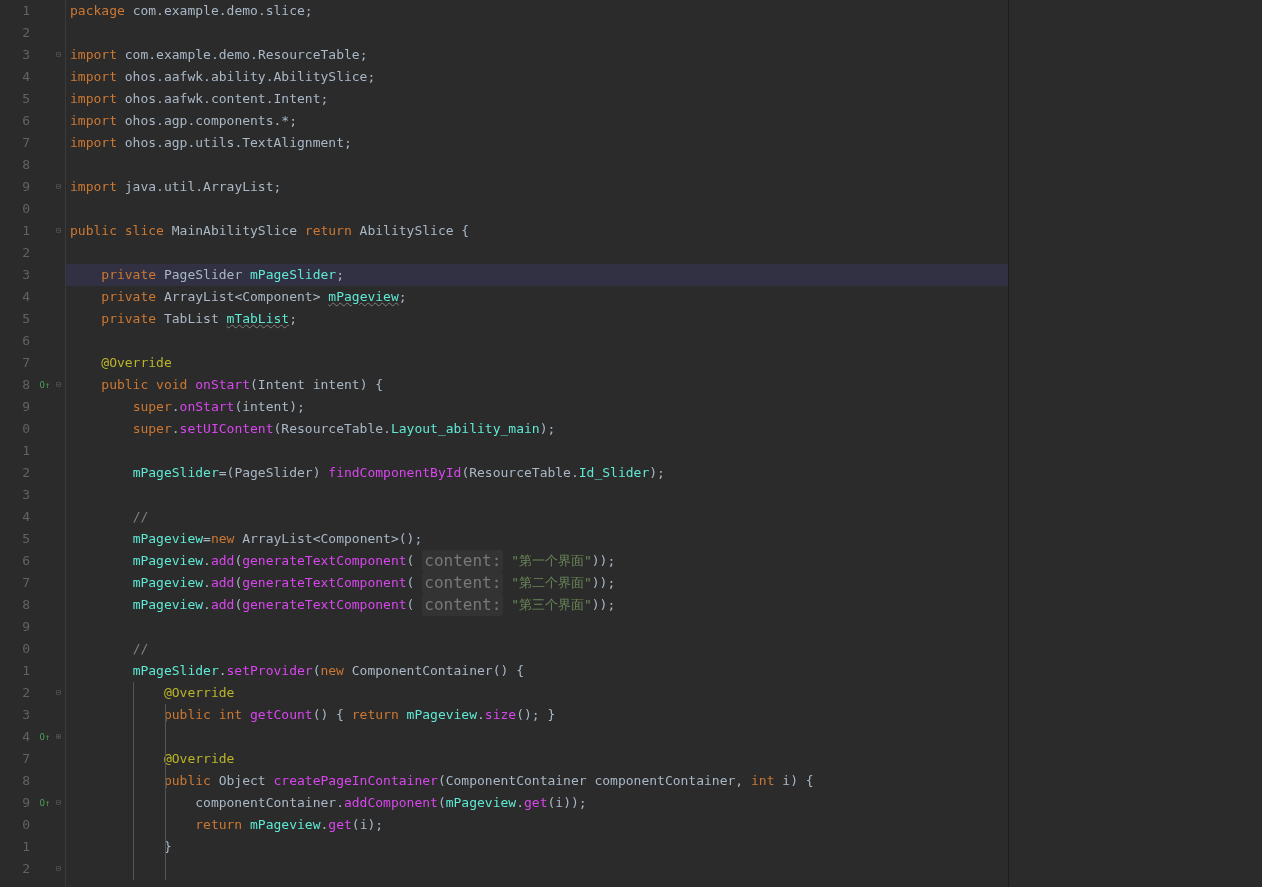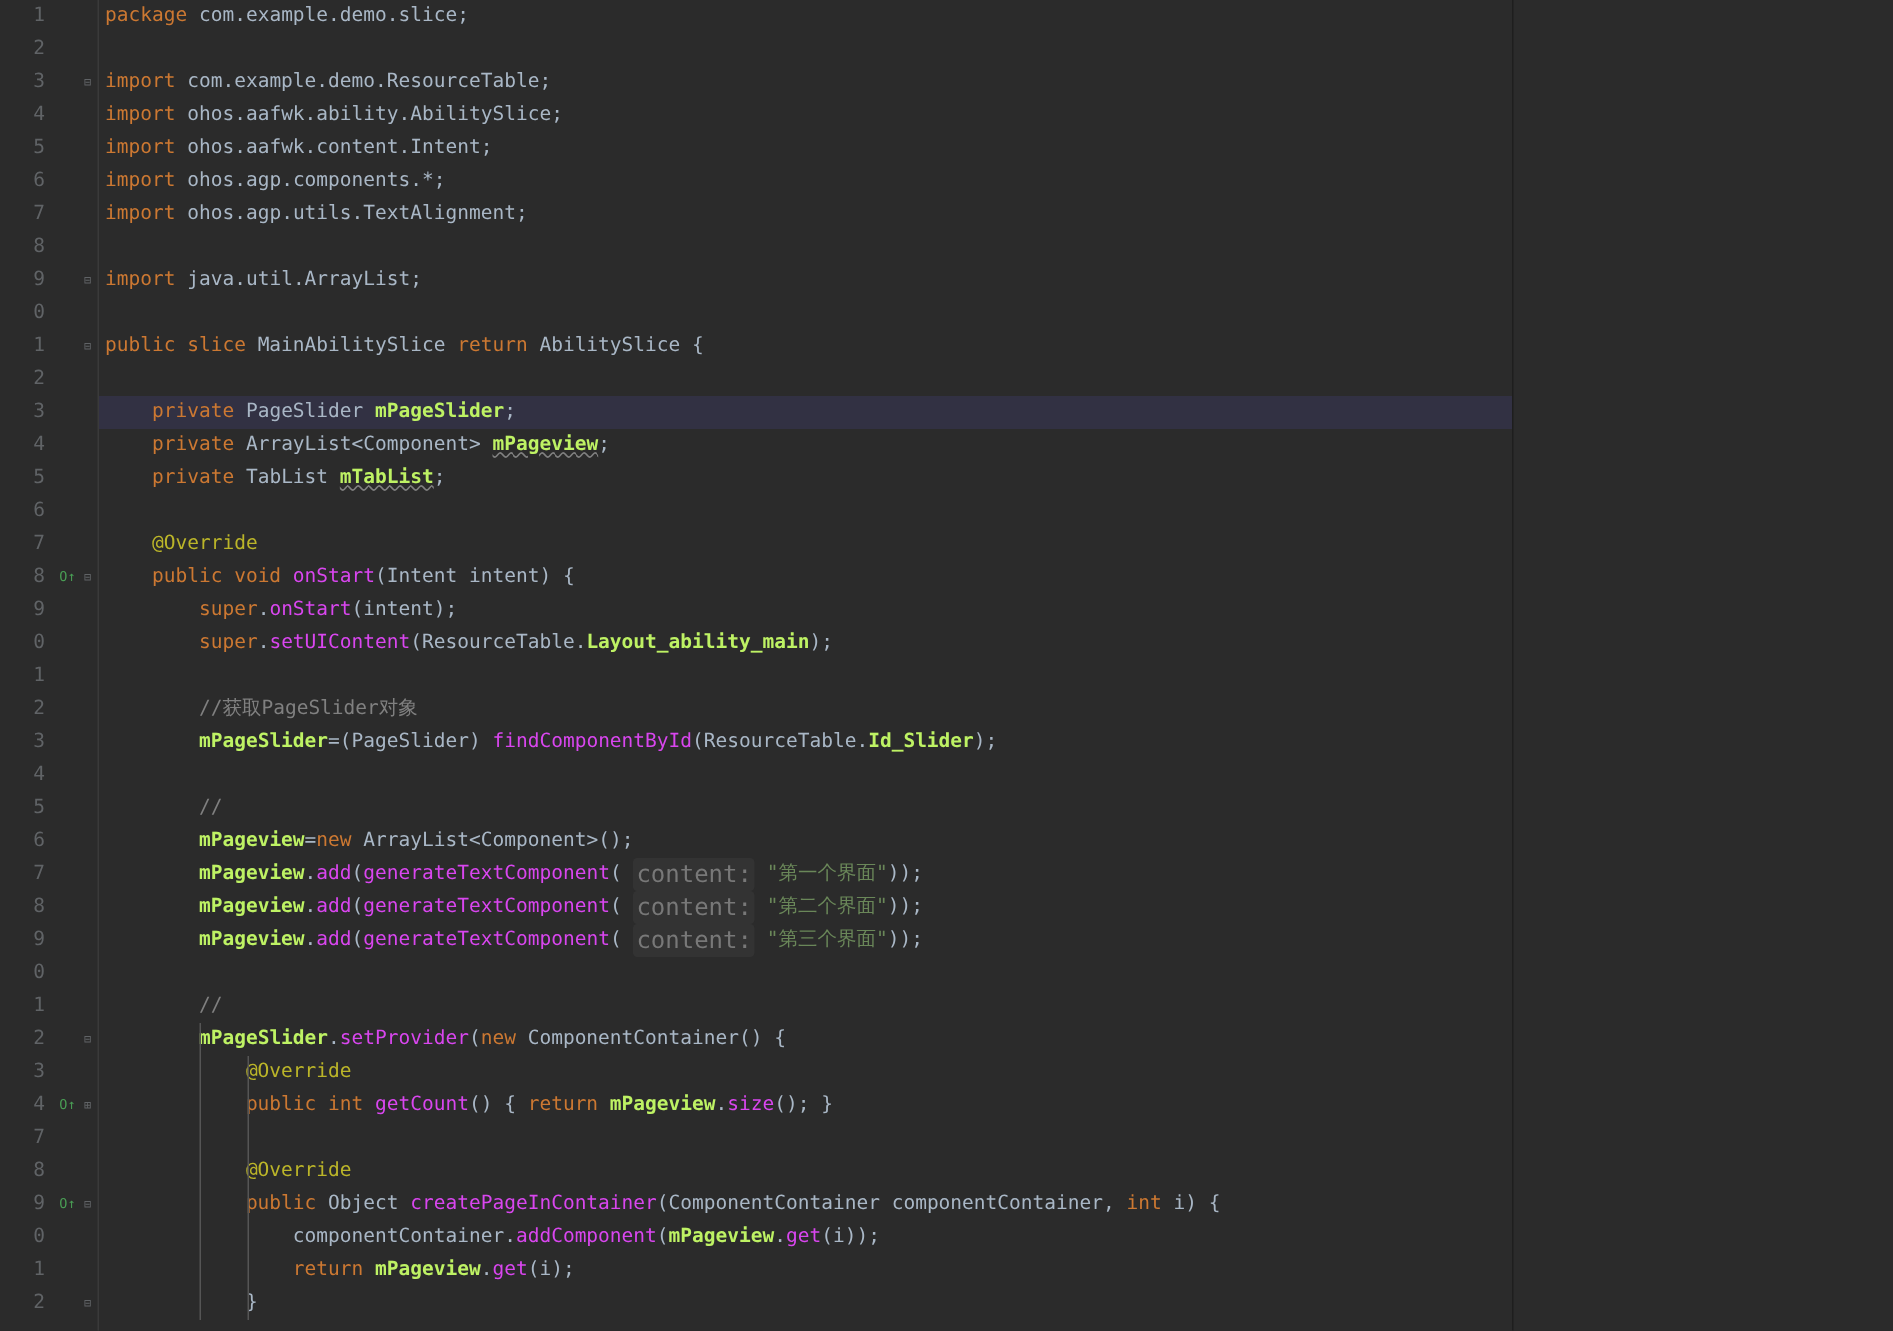--- a/index.html
+++ b/index.html
@@ -70,21 +70,21 @@
 .line.hl { background: #323143; }
 .minimap {
   width: 254px;
   background: #2b2b2b;
   border-left: 1px solid #1e1e1e;
   flex-shrink: 0;
 }
 
 .kw { color: #cc7832; }
 .cls { color: #a9b7c6; }
-.fld { color: #bef264; font-weight: bold; }
+.fld { color: #5eead4; }
 .mth { color: #d946ef; }
 .str { color: #6a8759; }
 .cmt { color: #808080; }
 .ann { color: #bbb529; }
 .parn { color: #a9b7c6; }
 .param { color: #a9b7c6; }
 .hint { color: #787878; font-size: 16px; background: rgba(128,128,128,0.1); padding: 0 2px; border-radius: 3px; }
 .warn { text-decoration: underline wavy #808080; text-decoration-thickness: 1px; }
 .vborder {
   position: absolute;
@@ -252,21 +252,20 @@
       <div class="line"></div>
       <div class="line hl"><span class="parn">    </span><span class="kw">private </span><span class="cls">PageSlider </span><span class="fld">mPageSlider</span><span class="parn">;</span></div>
       <div class="line"><span class="parn">    </span><span class="kw">private </span><span class="cls">ArrayList</span><span class="parn">&lt;</span><span class="cls">Component</span><span class="parn">&gt; </span><span class="fld warn">mPageview</span><span class="parn">;</span></div>
       <div class="line"><span class="parn">    </span><span class="kw">private </span><span class="cls">TabList </span><span class="fld warn">mTabList</span><span class="parn">;</span></div>
       <div class="line"></div>
       <div class="line"><span class="parn">    </span><span class="ann">@Override</span></div>
       <div class="line"><span class="parn">    </span><span class="kw">public void </span><span class="mth">onStart</span><span class="parn">(</span><span class="cls">Intent </span><span class="param">intent</span><span class="parn">) {</span></div>
       <div class="line"><span class="parn">        </span><span class="kw">super</span><span class="parn">.</span><span class="mth">onStart</span><span class="parn">(</span><span class="param">intent</span><span class="parn">);</span></div>
       <div class="line"><span class="parn">        </span><span class="kw">super</span><span class="parn">.</span><span class="mth">setUIContent</span><span class="parn">(</span><span class="cls">ResourceTable</span><span class="parn">.</span><span class="fld">Layout_ability_main</span><span class="parn">);</span></div>
       <div class="line"></div>
-      <div class="line"><span class="parn">        </span><span class="cmt">//获取PageSlider对象</span></div>
       <div class="line"><span class="parn">        </span><span class="fld">mPageSlider</span><span class="parn">=(</span><span class="cls">PageSlider</span><span class="parn">) </span><span class="mth">findComponentById</span><span class="parn">(</span><span class="cls">ResourceTable</span><span class="parn">.</span><span class="fld">Id_Slider</span><span class="parn">);</span></div>
       <div class="line"></div>
       <div class="line"><span class="parn">        </span><span class="cmt">//</span></div>
       <div class="line"><span class="parn">        </span><span class="fld">mPageview</span><span class="parn">=</span><span class="kw">new </span><span class="cls">ArrayList</span><span class="parn">&lt;</span><span class="cls">Component</span><span class="parn">&gt;();</span></div>
       <div class="line"><span class="parn">        </span><span class="fld">mPageview</span><span class="parn">.</span><span class="mth">add</span><span class="parn">(</span><span class="mth">generateTextComponent</span><span class="parn">( </span><span class="hint">content:</span><span class="parn"> </span><span class="str">"第一个界面"</span><span class="parn">));</span></div>
       <div class="line"><span class="parn">        </span><span class="fld">mPageview</span><span class="parn">.</span><span class="mth">add</span><span class="parn">(</span><span class="mth">generateTextComponent</span><span class="parn">( </span><span class="hint">content:</span><span class="parn"> </span><span class="str">"第二个界面"</span><span class="parn">));</span></div>
       <div class="line"><span class="parn">        </span><span class="fld">mPageview</span><span class="parn">.</span><span class="mth">add</span><span class="parn">(</span><span class="mth">generateTextComponent</span><span class="parn">( </span><span class="hint">content:</span><span class="parn"> </span><span class="str">"第三个界面"</span><span class="parn">));</span></div>
       <div class="line"></div>
       <div class="line"><span class="parn">        </span><span class="cmt">//</span></div>
       <div class="line"><span class="parn">        </span><span class="fld">mPageSlider</span><span class="parn">.</span><span class="mth">setProvider</span><span class="parn">(</span><span class="kw">new </span><span class="cls">ComponentContainer</span><span class="parn">() {</span></div>

